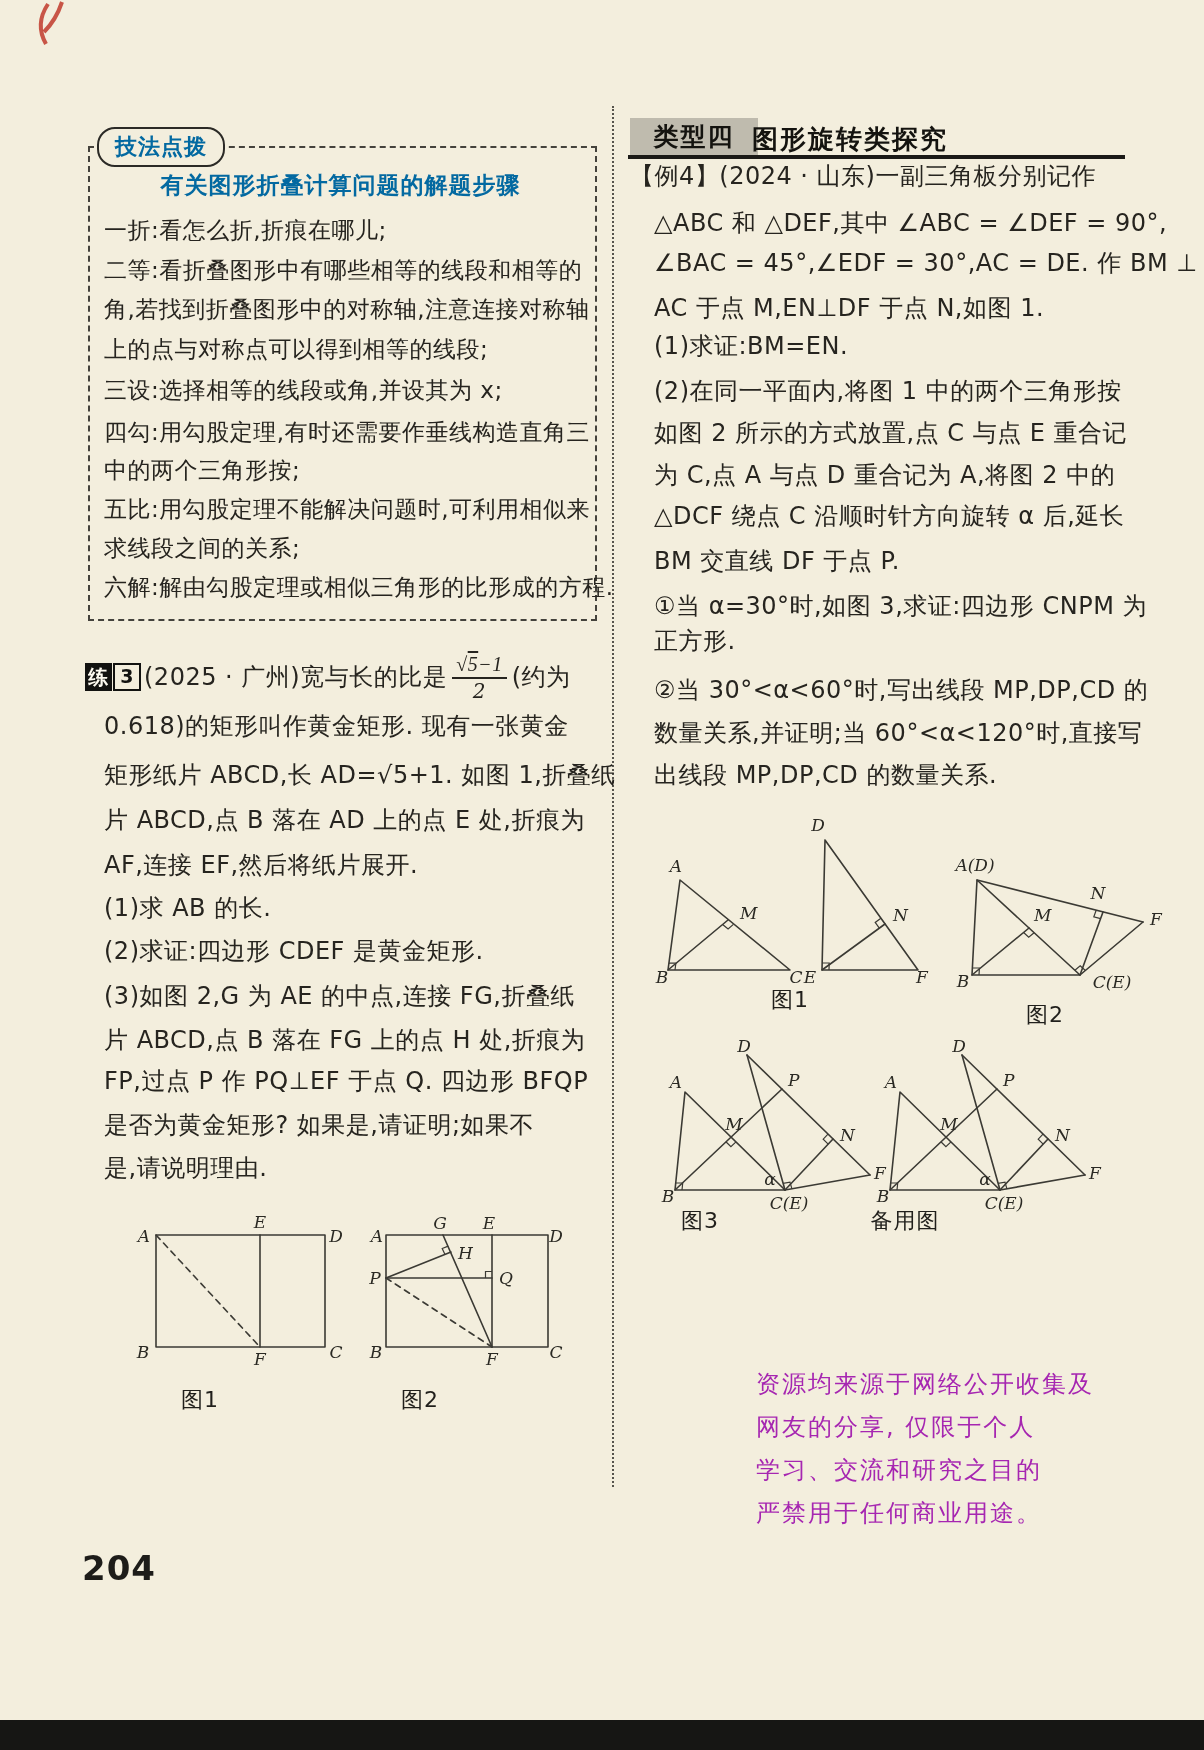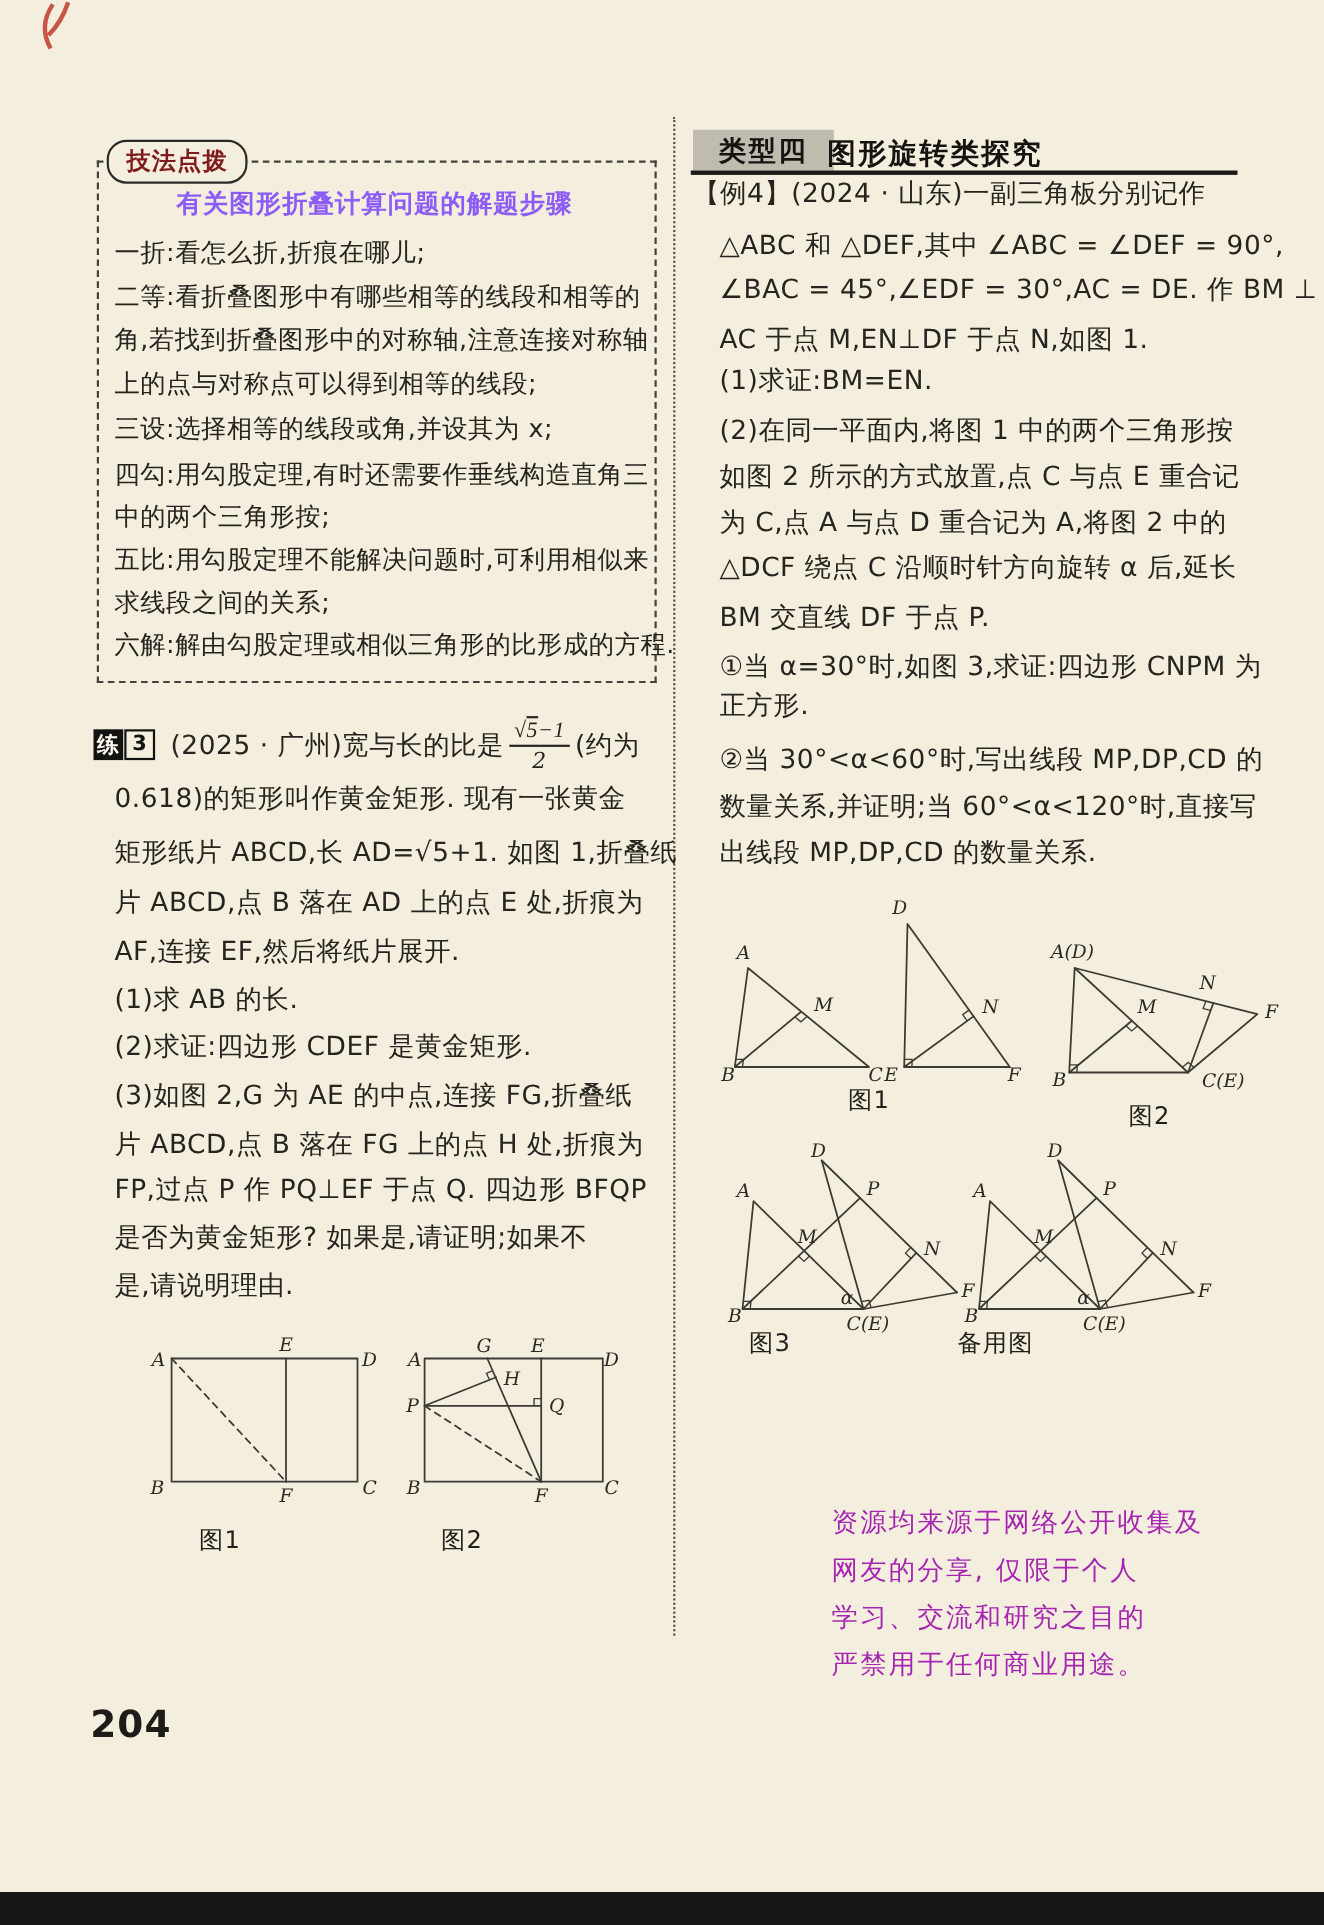--- a/index.html
+++ b/index.html
@@ -10,23 +10,23 @@
     color:#26241f;
   }
   .abs{position:absolute}
   .tl{position:absolute;white-space:nowrap;font-size:24px;line-height:1.25;letter-spacing:.5px;color:#26241f}
   .tip-line{font-size:23px;letter-spacing:.5px}
   .lead{font-weight:normal}
   
   .tipbox{position:absolute;left:88px;top:146px;width:505px;height:471px;border:2px dashed #44423c;background:transparent}
   .pill{
     position:absolute;left:97px;top:127px;padding:3px 16px;border:2px solid #2b2a26;border-radius:18px;
-    background:#f3eedd;font-weight:bold;font-size:22px;letter-spacing:1px;color:#7f1d1d
+    background:#f3eedd;font-weight:bold;font-size:22px;letter-spacing:1px;color:#0369a1
   }
-  .tip-title{position:absolute;left:88px;top:170px;width:505px;text-align:center;font-weight:bold;font-size:23px;letter-spacing:1px;color:#8b5cf6}
+  .tip-title{position:absolute;left:88px;top:170px;width:505px;text-align:center;font-weight:bold;font-size:23px;letter-spacing:1px;color:#0369a1}
   
   .lian{display:inline-flex;align-items:center;justify-content:center;width:27px;height:28px;background:#121210;color:#fdfaf0;font-weight:bold;font-size:20px}
   .numbox{display:inline-flex;align-items:center;justify-content:center;width:24px;height:24px;border:2px solid #121210;font-weight:bold;font-size:19px;margin-left:1px;color:#121210}
   
   .frac{display:inline-flex;flex-direction:column;align-items:center;margin:0 5px;line-height:1;vertical-align:middle}
   .frac .num{font-size:20px;border-bottom:2px solid #26241f;padding:1px 4px 3px;font-style:italic;font-family:Liberation Serif, serif}
   .frac .den{font-size:20px;padding-top:2px;font-style:italic;font-family:"DejaVu Serif","Liberation Serif",serif}
   .radicand{text-decoration:overline}
   
   .type-badge{position:absolute;left:630px;top:118px;width:128px;height:37px;background:#bfbbae;color:#14130f;
@@ -69,21 +69,21 @@
 <div class="tl tip-line" style="left:104px;top:376px"><span class="lead">三设:</span><span>选择相等的线段或角,并设其为 x;</span></div>
 <div class="tl tip-line" style="left:104px;top:418px"><span class="lead">四勾:</span><span>用勾股定理,有时还需要作垂线构造直角三</span></div>
 <div class="tl tip-line" style="left:104px;top:456px"><span>中的两个三角形按;</span></div>
 <div class="tl tip-line" style="left:104px;top:495px"><span class="lead">五比:</span><span>用勾股定理不能解决问题时,可利用相似来</span></div>
 <div class="tl tip-line" style="left:104px;top:534px"><span>求线段之间的关系;</span></div>
 <div class="tl tip-line" style="left:104px;top:573px"><span class="lead">六解:</span><span>解由勾股定理或相似三角形的比形成的方程.</span></div>
 
 <div class="tl" style="left:85px;top:645px;display:flex;align-items:center;height:64px">
   <span class="lian">练</span>
   <span class="numbox">3</span>
-  <span style="margin-left:14px">(2025 · 广州)宽与长的比是</span>
+  <span style="margin-left:3px">(2025 · 广州)宽与长的比是</span>
   <span class="frac">
     <span class="num"><span>√</span><span class="radicand">5</span><span>−1</span></span>
     <span class="den">2</span>
   </span>
   <span>(约为</span>
 </div>
 
 <div class="tl" style="left:104px;top:711px">0.618)的矩形叫作黄金矩形. 现有一张黄金</div>
 <div class="tl" style="left:104px;top:760px">矩形纸片 ABCD,长 AD=√5+1. 如图 1,折叠纸</div>
 <div class="tl" style="left:104px;top:805px">片 ABCD,点 B 落在 AD 上的点 E 处,折痕为</div>

